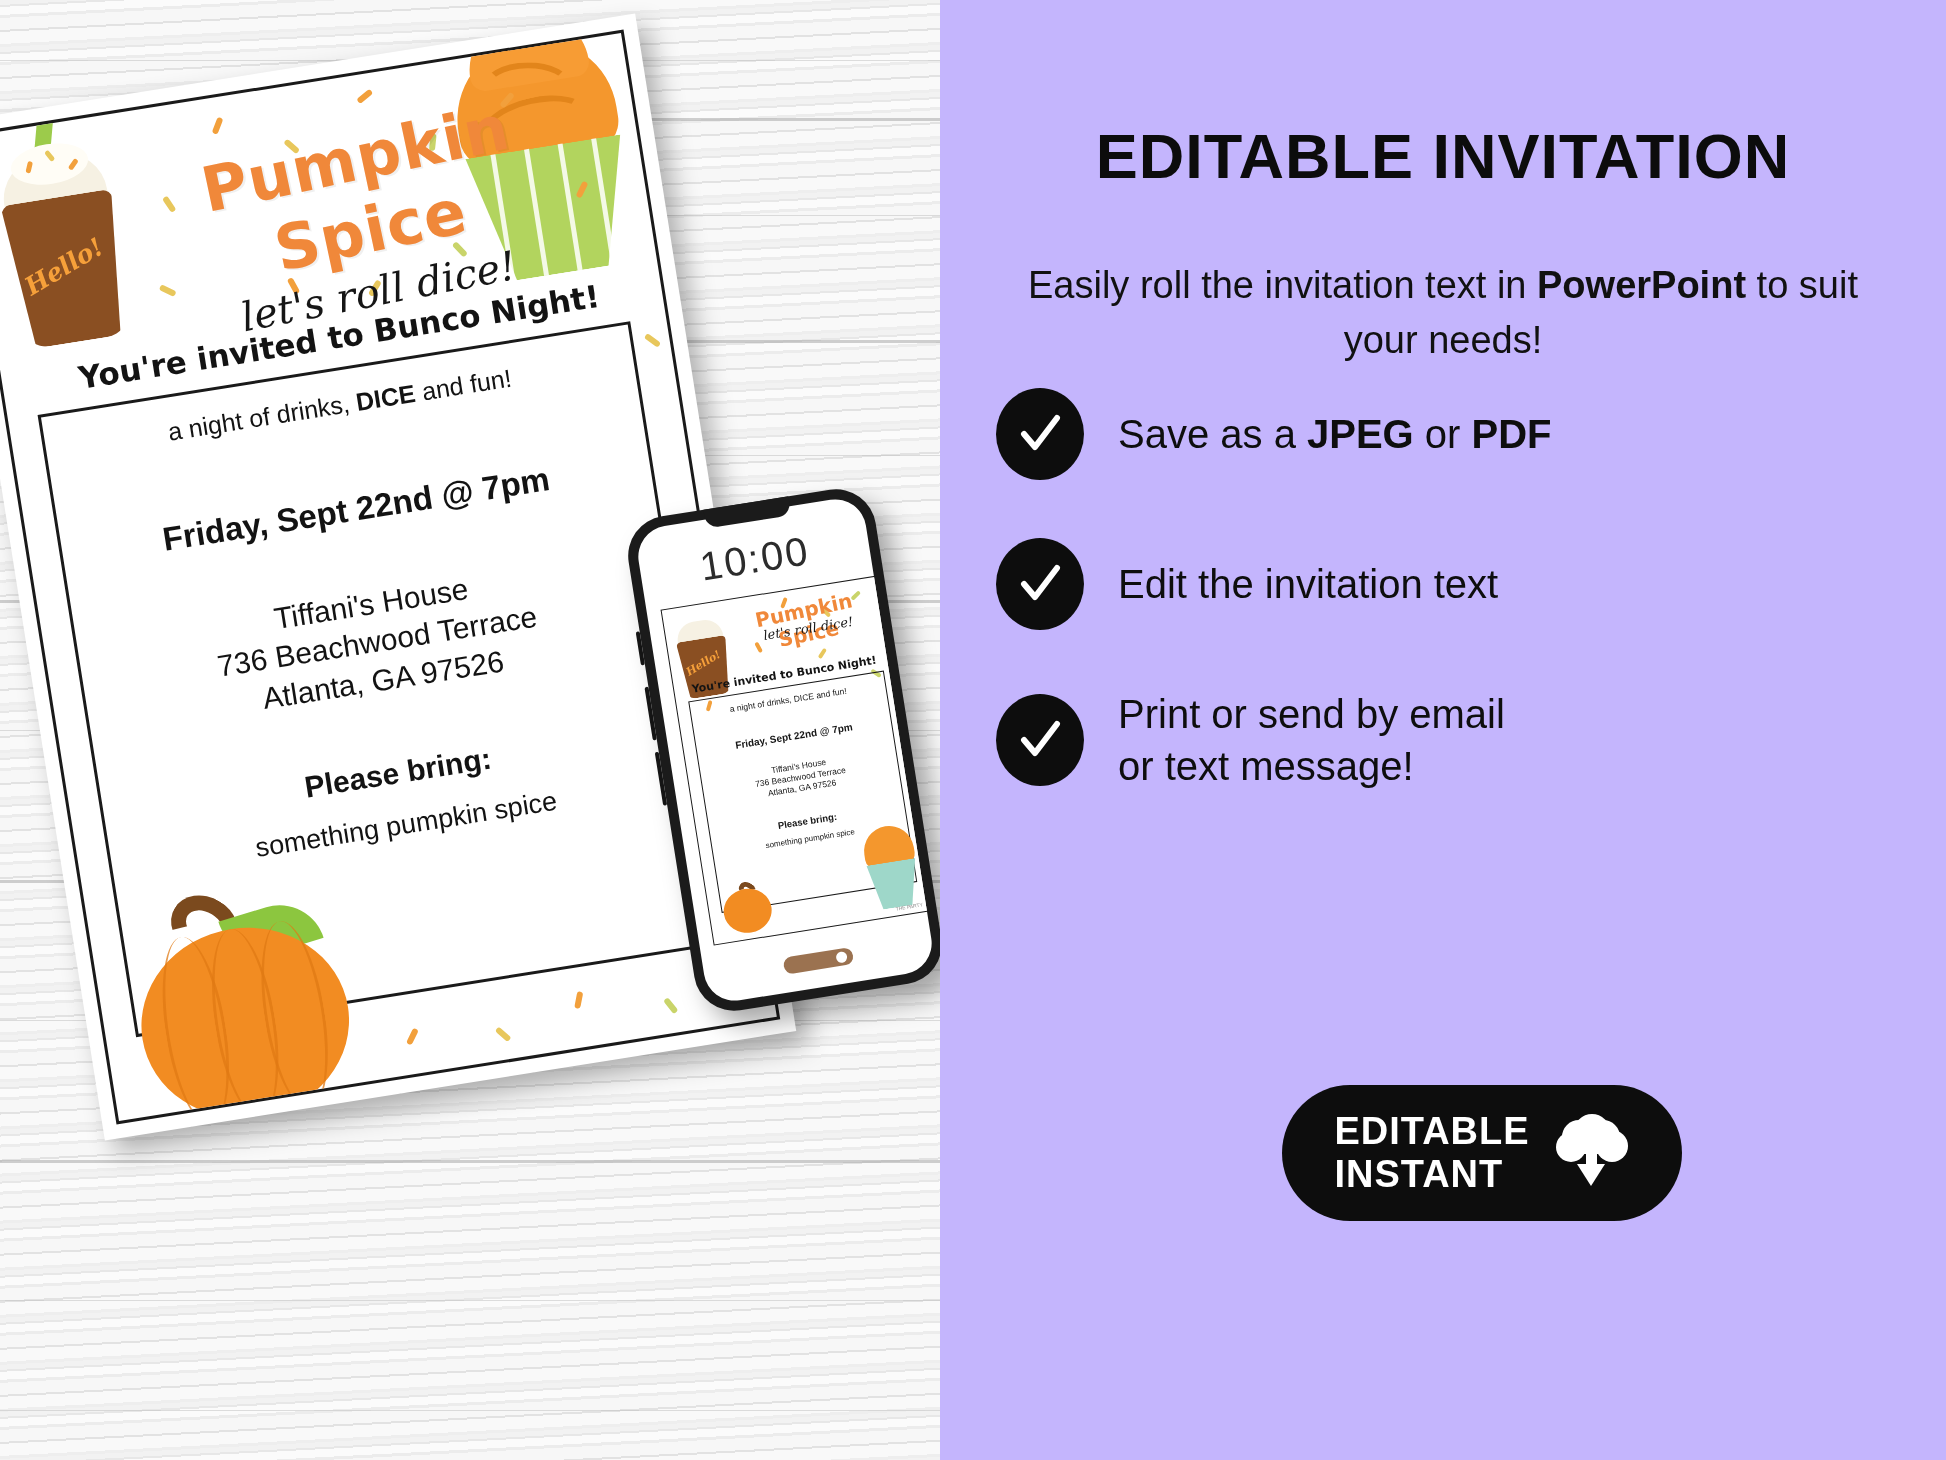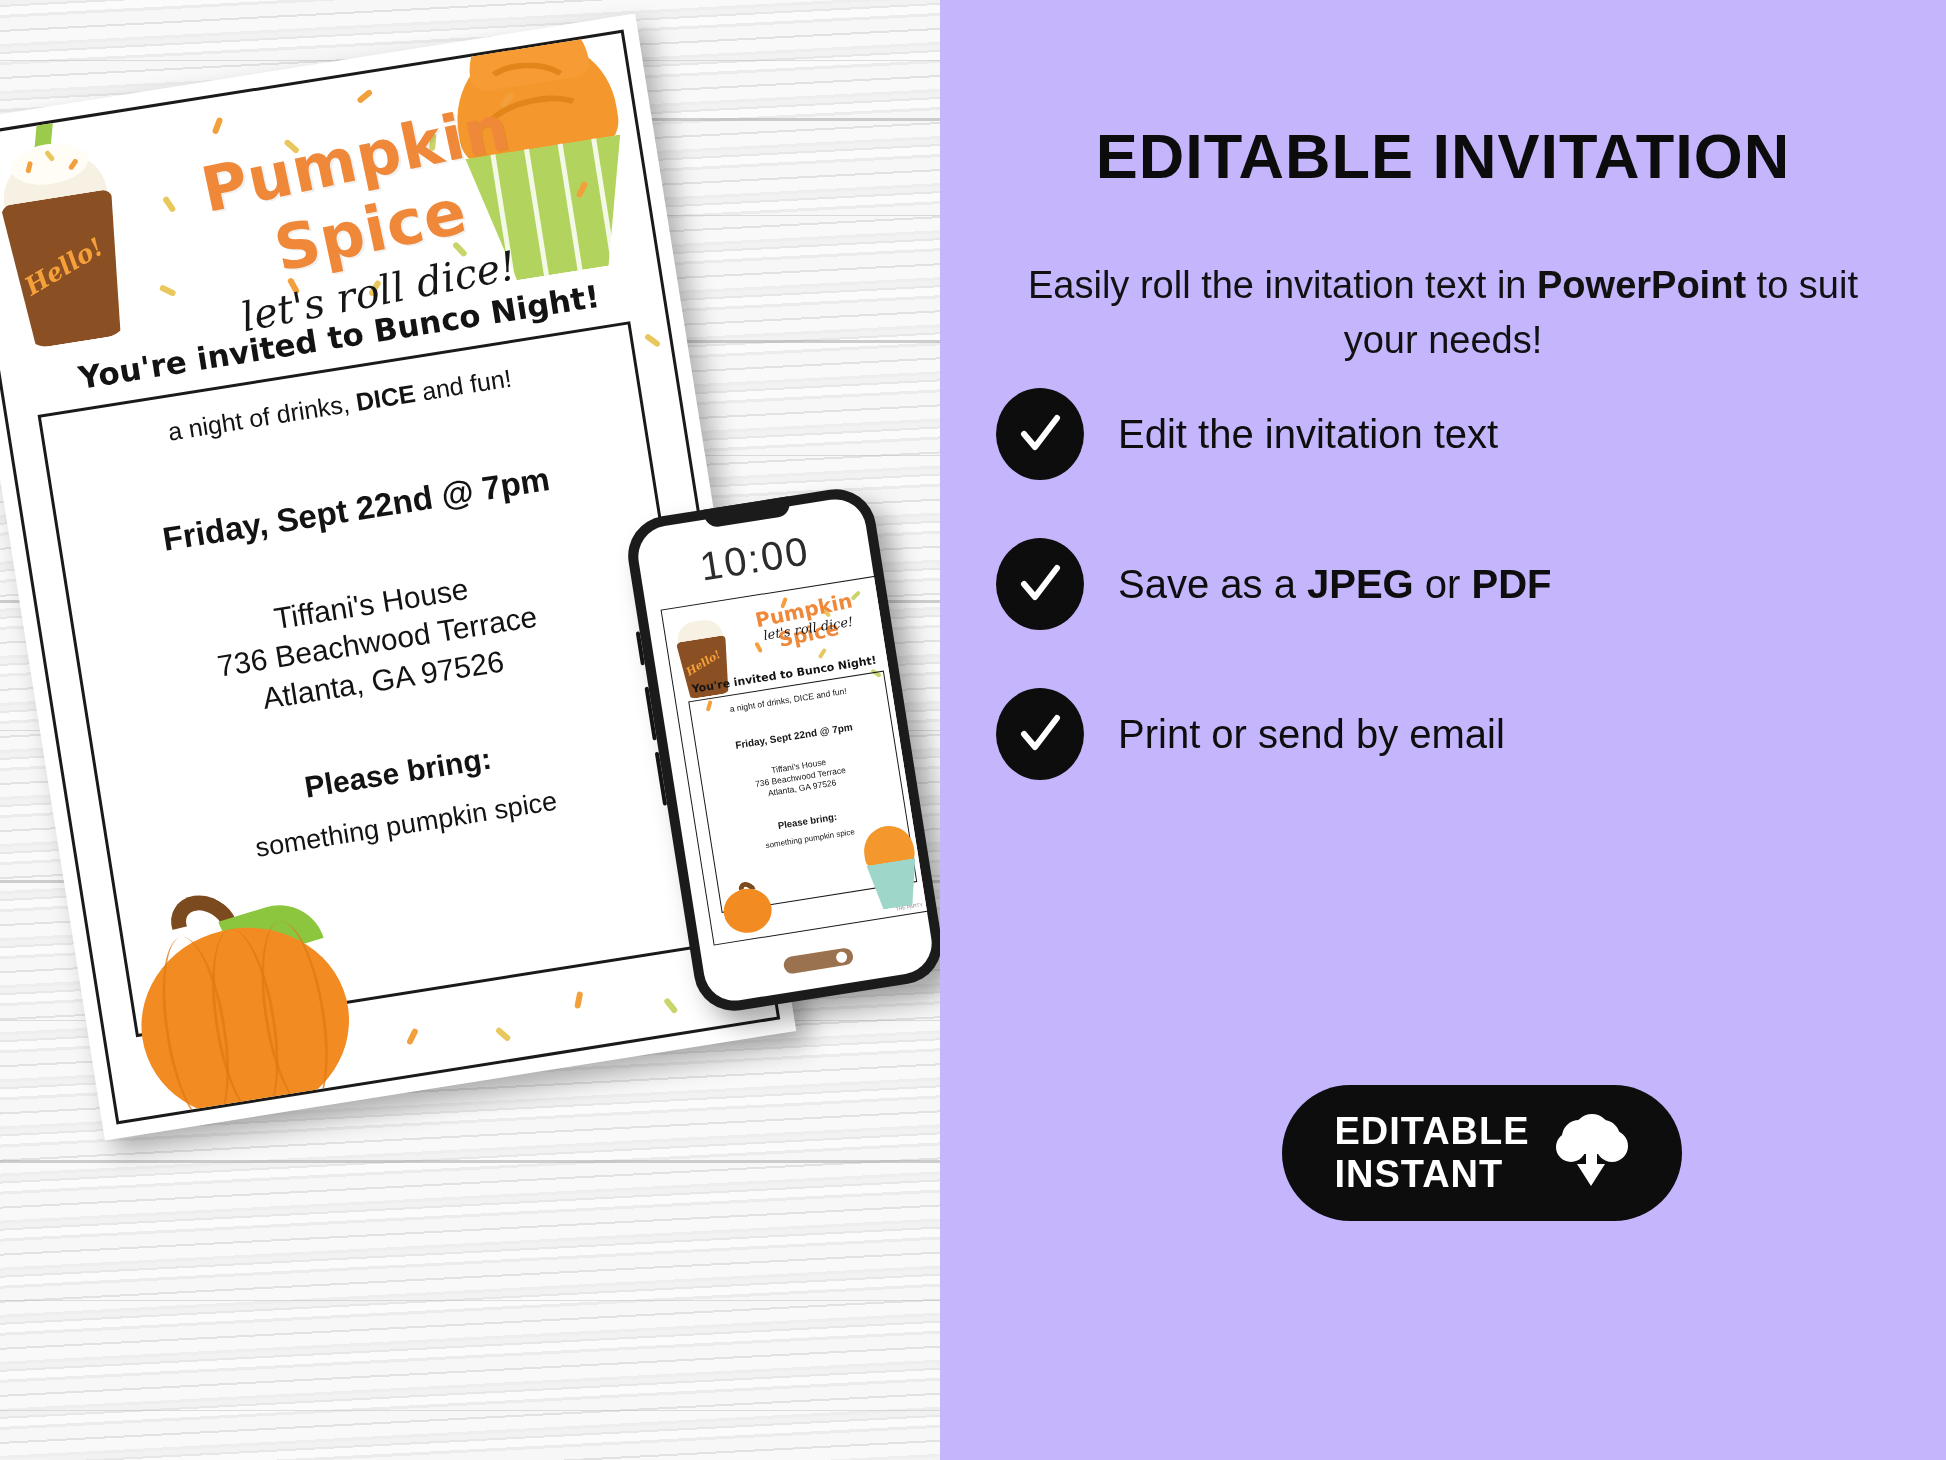--- a/index.html
+++ b/index.html
@@ -451,42 +451,43 @@
     </div>
 
     <div class="bullets">
 
       <div class="bullet">
         <div class="check-circle">
           <svg width="48" height="48" viewBox="0 0 48 48" aria-hidden="true">
             <path d="M8 24 L19 37 L41 8" fill="none" stroke="#ffffff" stroke-width="6" stroke-linecap="round" stroke-linejoin="round"></path>
           </svg>
         </div>
-        <div class="bullet-text">Edit the invitation text</div>
+        <div class="bullet-text">
+          <span>Save as a </span><b>JPEG</b><span> or </span><b>PDF</b>
+        </div>
       </div>
 
       <div class="bullet">
         <div class="check-circle">
           <svg width="48" height="48" viewBox="0 0 48 48" aria-hidden="true">
             <path d="M8 24 L19 37 L41 8" fill="none" stroke="#ffffff" stroke-width="6" stroke-linecap="round" stroke-linejoin="round"></path>
           </svg>
         </div>
-        <div class="bullet-text">
-          <span>Save as a </span><b>JPEG</b><span> or </span><b>PDF</b>
-        </div>
+        <div class="bullet-text">Edit the invitation text</div>
       </div>
 
       <div class="bullet">
         <div class="check-circle">
           <svg width="48" height="48" viewBox="0 0 48 48" aria-hidden="true">
             <path d="M8 24 L19 37 L41 8" fill="none" stroke="#ffffff" stroke-width="6" stroke-linecap="round" stroke-linejoin="round"></path>
           </svg>
         </div>
         <div class="bullet-text">
           <div>Print or send by email</div>
+          <div>or text message!</div>
         </div>
       </div>
 
     </div>
 
     <div class="dl-button">
       <div class="dl-label">
         <div>EDITABLE</div>
         <div>INSTANT</div>
       </div>

